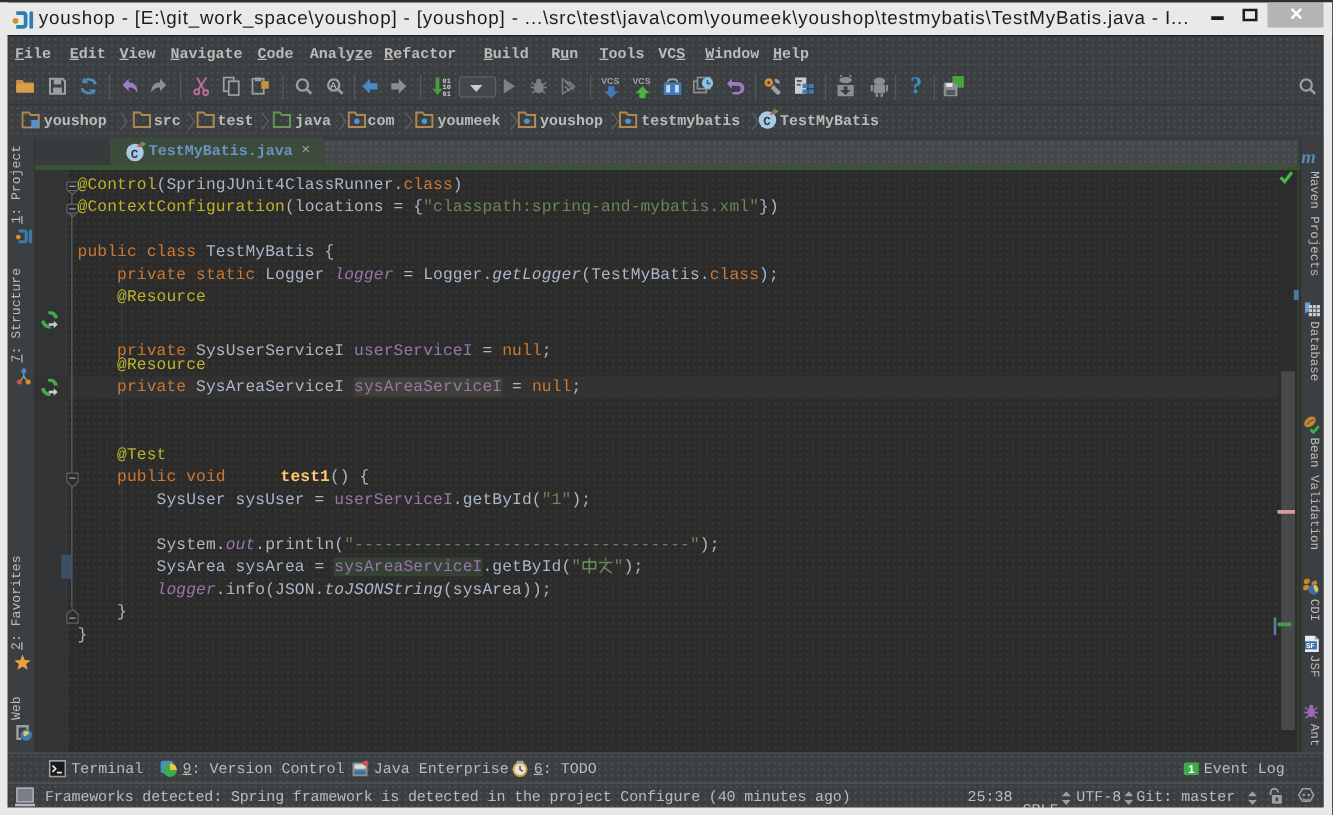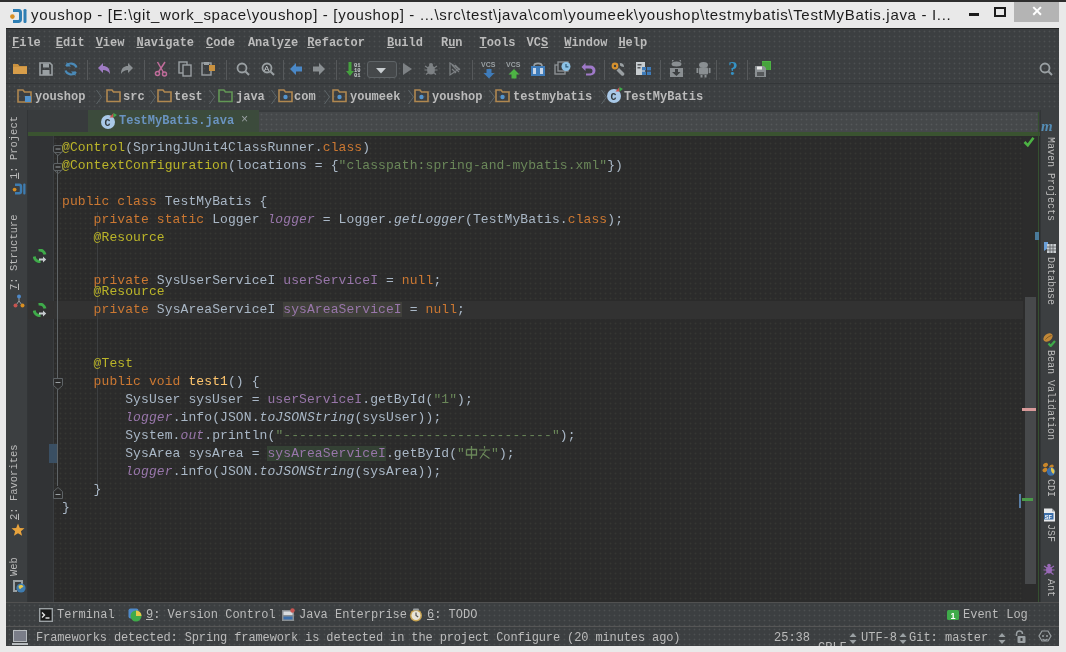--- a/index.html
+++ b/index.html
@@ -11,21 +11,21 @@
   .ui { font-family:"Liberation Mono",monospace; font-size:12px; color:#bbbbbb; }
   
   .cl { position:absolute; left:62px; height:18px; line-height:18px; white-space:pre;
         font-family:"Liberation Mono",monospace; font-size:13px; letter-spacing:0.1px; color:#a9b7c6; }
   .k { color:#cc7832; }
   .an { color:#bbb529; }
   .s { color:#6a8759; }
   .f { color:#9876aa; }
   .fi { color:#9876aa; font-style:italic; }
   .mi { font-style:italic; }
-  .md { color:#ffc66d; font-weight:normal; }
+  .md { color:#ffc66d; font-weight:bold;margin-left:36px; }
   .vlab { font-family:"Liberation Mono",monospace; font-size:11px; color:#bbbbbb; white-space:nowrap; }
   u { text-decoration:underline; }
   .dots { background-image: radial-gradient(circle, rgba(255,255,255,0.085) 0.8px, transparent 1.1px); background-size:5px 5px; }
   .edots { background-image: radial-gradient(circle, rgba(205,215,150,0.07) 0.8px, transparent 1.1px); background-size:5px 5px; }
 </style>
 </head>
 <body>
 <div id="page">
 
   <div class="abs" style="left:0;top:0;width:1066px;height:28px;background:#e9e9e9;"></div>
@@ -354,21 +354,20 @@
     <div class="cl" style="left:34px;top:21px;"><span class="an">@ContextConfiguration</span>(locations = {<span class="s">"classpath:spring-and-mybatis.xml"</span>})</div>
     <div class="cl" style="left:34px;top:57px;"><span class="k">public class </span>TestMyBatis {</div>
     <div class="cl" style="left:34px;top:75px;">    <span class="k">private static </span>Logger <span class="fi">logger</span> = Logger.<span class="mi">getLogger</span>(TestMyBatis.<span class="k">class</span>);</div>
     <div class="cl" style="left:34px;top:93px;">    <span class="an">@Resource</span></div>
     <div class="cl" style="left:34px;top:111px;margin-top:25px;">    <span class="k">private </span>SysUserServiceI <span class="f">userServiceI</span> = <span class="k">null</span>;</div>
     <div class="cl" style="left:34px;top:147px;">    <span class="an">@Resource</span></div>
     <div class="cl" style="left:34px;top:165px;">    <span class="k">private </span>SysAreaServiceI <span class="f" style="background:#40403b;">sysAreaServiceI</span> = <span class="k">null</span>;</div>
     <div class="cl" style="left:34px;top:219px;">    <span class="an">@Test</span></div>
     <div class="cl" style="left:34px;top:237px;">    <span class="k">public void </span><span class="md">test1</span>() {</div>
     <div class="cl" style="left:34px;top:255px;">        SysUser sysUser = <span class="f">userServiceI</span>.getById(<span class="s">"1"</span>);</div>
-    <div class="cl" style="left:34px;top:273px;">        <span class="fi">logger</span>.info(JSON.<span class="mi">toJSONString</span>(sysUser));</div>
     <div class="cl" style="left:34px;top:291px;">        System.<span class="fi">out</span>.println(<span class="s">"----------------------------------"</span>);</div>
     <div class="cl" style="left:34px;top:309px;">        SysArea sysArea = <span class="f" style="background:#344134;">sysAreaServiceI</span>.getById(<span class="s">"</span><svg style="vertical-align:-2px" width="13" height="13" viewBox="0 0 13 13">
           <path d="M6.5 0 v13 M1.5 3.5 h10 v5.5 h-10 v-5.5" fill="none" stroke="#6a8759" stroke-width="1.3"></path>
         </svg><svg style="vertical-align:-2px" width="13" height="13" viewBox="0 0 13 13">
           <path d="M6.5 0 v2.5 M1 4 h11 M8 4 L2 12.5 M4.5 7.5 L11.5 12.5" fill="none" stroke="#6a8759" stroke-width="1.2"></path>
         </svg><span class="s">"</span>);</div>
     <div class="cl" style="left:34px;top:327px;">        <span class="fi">logger</span>.info(JSON.<span class="mi">toJSONString</span>(sysArea));</div>
     <div class="cl" style="left:34px;top:345px;">    }</div>
     <div class="cl" style="left:34px;top:363px;">}</div>
   </div>
@@ -455,21 +454,21 @@
     <svg class="abs" style="left:944px;top:5px;" width="14" height="14" viewBox="0 0 14 14">
         <rect x="1" y="2" width="12" height="10" rx="1.5" fill="#3fab4a"></rect>
         <text x="4.5" y="10.5" font-size="9" font-weight="bold" fill="#ffffff" font-family="Liberation Sans">1</text>
       </svg>
     <div class="abs" style="left:961px;top:5px;">Event Log</div>
   </div>
 
   <div id="statusbar" class="abs ui dots" style="left:2px;top:626px;width:1057px;height:20px;background-color:#3c3f41;border-top:1px solid #565656;">
     <div class="abs" style="left:11px;top:3px;width:14px;height:12px;background:#7a7d88;border:1px solid #b8bcbf;"></div>
     <div class="abs" style="left:10px;top:16px;width:16px;height:2px;background:#b8bcbf;"></div>
-    <div class="abs" style="left:34px;top:4px;letter-spacing:-0.12px;">Frameworks detected: Spring framework is detected in the project Configure (20 minutes ago)</div>
+    <div class="abs" style="left:34px;top:4px;letter-spacing:-0.12px;">Frameworks detected: Spring framework is detected in the project Configure (40 minutes ago)</div>
     <div class="abs" style="left:772px;top:4px;">25:38</div>
     <div class="abs" style="left:816px;top:4px;margin-top:10px;">CRLF</div>
     <svg class="abs" style="left:847px;top:6px;" width="8" height="11" viewBox="0 0 8 11">
         <path d="M4 0 L7.5 4 H0.5 z M4 11 L7.5 7 H0.5 z" fill="#9aa0a3"></path>
       </svg>
     <div class="abs" style="left:859px;top:4px;">UTF-8</div>
     <svg class="abs" style="left:897px;top:6px;" width="8" height="11" viewBox="0 0 8 11">
         <path d="M4 0 L7.5 4 H0.5 z M4 11 L7.5 7 H0.5 z" fill="#9aa0a3"></path>
       </svg>
     <div class="abs" style="left:907px;top:4px;">Git: master</div>

